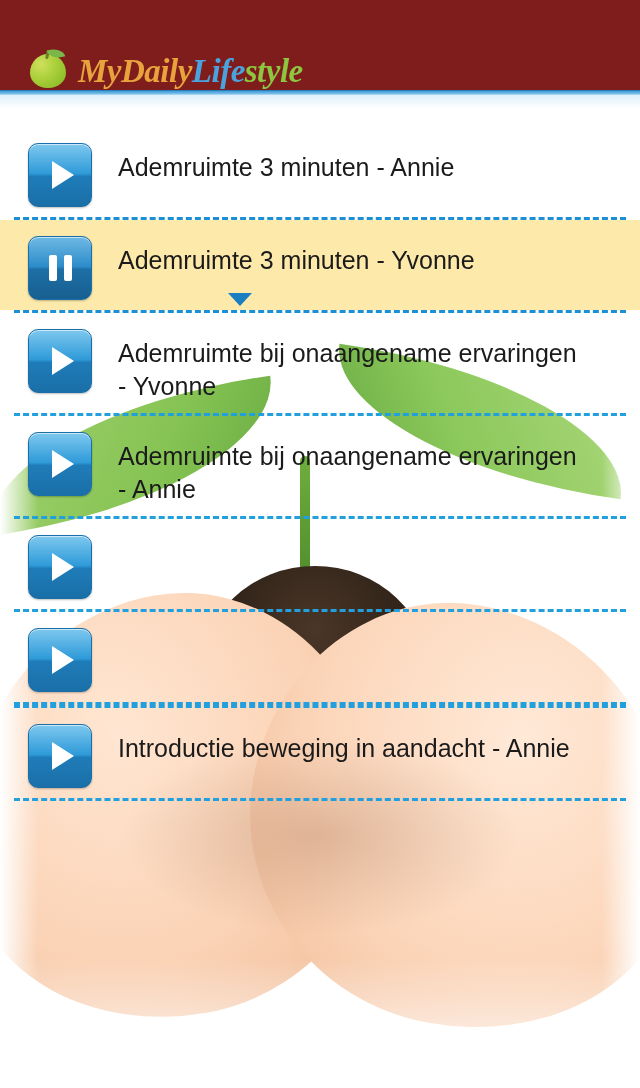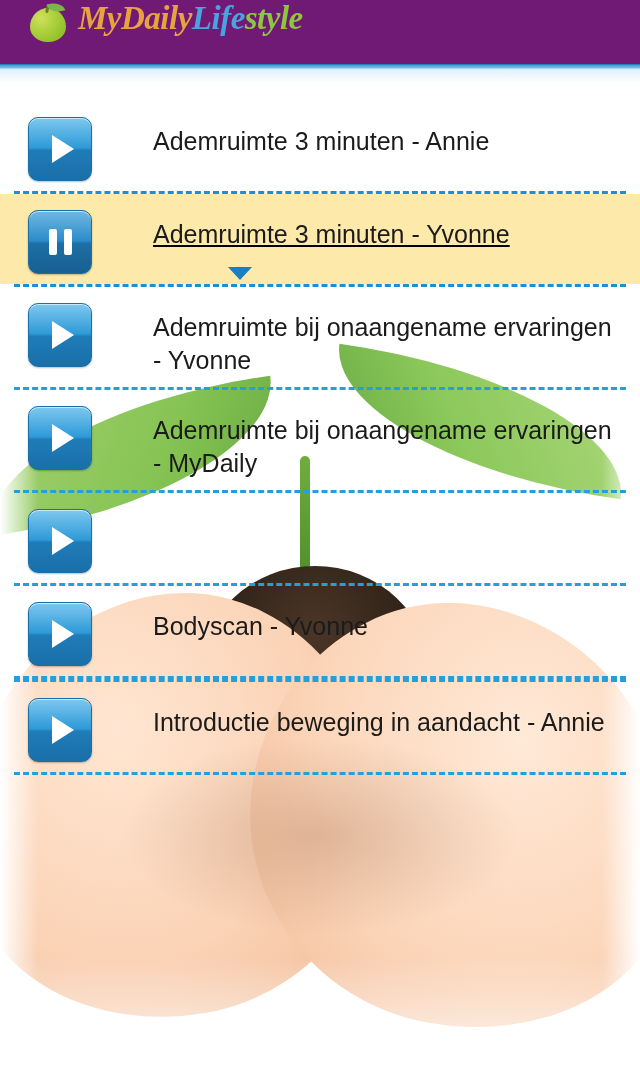--- a/index.html
+++ b/index.html
@@ -11,24 +11,24 @@
     height: 1088px;
     font-family: "Liberation Sans", sans-serif;
     background: #ffffff;
     overflow: hidden;
     position: relative;
   }
 
   
   .header {
     position: relative;
-    height: 64px;
-    background: #701a75;
+    height: 90px;
+    background: #7f1d1d;
     display: flex;
-    align-items: flex-start;
+    align-items: flex-end;
     padding-left: 28px;
     box-sizing: border-box;
     z-index: 5;
   }
   .logo-apple {
     width: 40px;
     height: 44px;
     position: relative;
     flex: 0 0 auto;
     margin-right: 10px;
@@ -189,25 +189,23 @@
     z-index: 2;
     padding-top: 18px;
   }
   .row {
     position: relative;
     display: flex;
     align-items: flex-start;
     min-height: 82px;
     padding: 10px 12px 10px 28px;
     box-sizing: border-box;
-    gap: 35px;
   }
   .row.active {
     background: #fde9a9;
-    text-decoration: underline;
   }
   .divider {
     height: 0;
     border-top: 3px dashed #1a8fd6;
     margin: 0 14px;
     position: relative;
     z-index: 2;
   }
   .divider.thin {
     border-top: 3px dashed #22a0dd;
@@ -330,38 +328,37 @@
       </div>
     <div class="row-label">Ademruimte bij onaangename ervaringen - Yvonne</div>
   </div>
 
   <div class="divider thin"></div>
 
   <div class="row">
     <div class="play-btn">
         <div class="tri"></div>
       </div>
-    <div class="row-label">Ademruimte bij onaangename ervaringen - MyDaily</div>
-  </div>
-
-  <div class="divider thin"></div>
-
-  <div class="row">
-    <div class="play-btn">
-        <div class="tri"></div>
-      </div>
-  </div>
-
-  <div class="divider thin"></div>
-
-  <div class="row">
-    <div class="play-btn">
-        <div class="tri"></div>
-      </div>
-    <div class="row-label">Bodyscan - Yvonne</div>
+    <div class="row-label">Ademruimte bij onaangename ervaringen - Annie</div>
+  </div>
+
+  <div class="divider thin"></div>
+
+  <div class="row">
+    <div class="play-btn">
+        <div class="tri"></div>
+      </div>
+  </div>
+
+  <div class="divider thin"></div>
+
+  <div class="row">
+    <div class="play-btn">
+        <div class="tri"></div>
+      </div>
   </div>
 
   <div class="divider thin"></div>
 
 
   <div class="divider thin"></div>
 
   <div class="row">
     <div class="play-btn">
         <div class="tri"></div>

